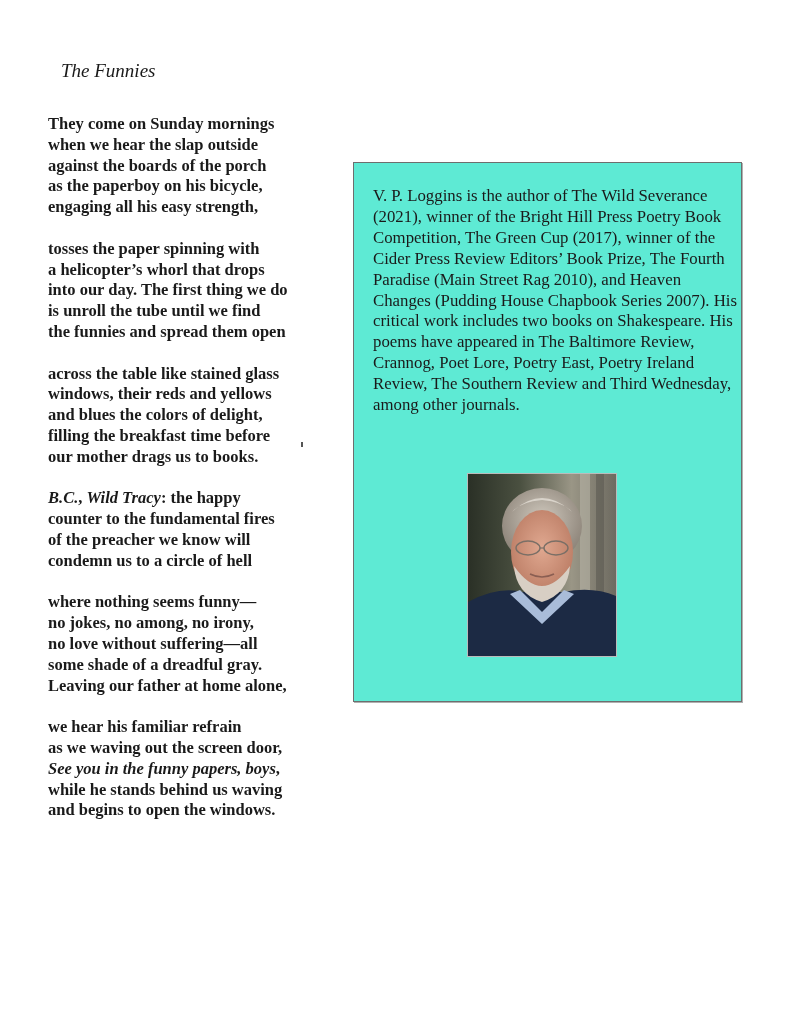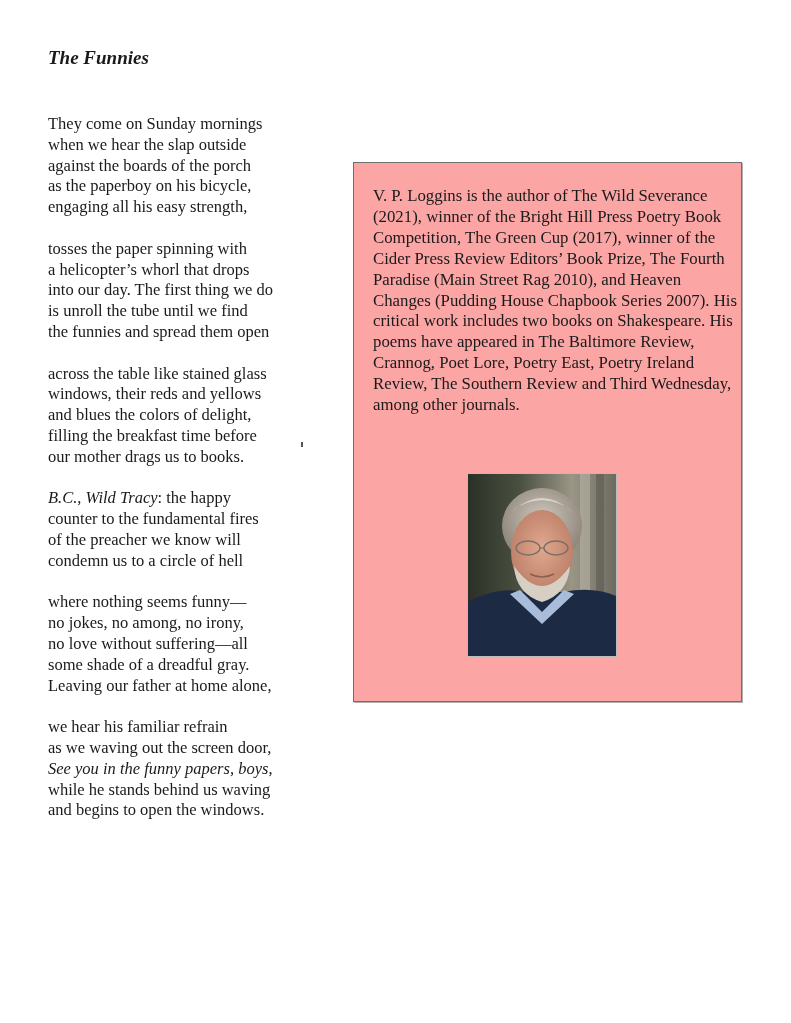--- a/index.html
+++ b/index.html
@@ -3,40 +3,40 @@
   <meta charset="utf-8">
   <style>
     html, body { margin: 0; padding: 0; background: #ffffff; }
     body {
       width: 791px; height: 1023px; position: relative; overflow: hidden;
       font-family: "Liberation Serif", "DejaVu Serif", serif;
       color: #1a1a1a;
     }
     .title {
       position: absolute; left: 48px; top: 47px;
-      font-size: 19px; font-weight: bold; font-style: italic;
-      margin: 0;
+      font-size: 19px; font-weight: normal; font-style: italic;
+      margin: 13px;
     }
     .poem {
       position: absolute; left: 48px; top: 114px; width: 270px;
       font-size: 16.5px; line-height: 20.8px;
     }
-    .stanza { margin: 0 0 20.8px 0; }
+    .stanza { margin: 0 0 20.8px 0; font-weight: bold; }
     .line { display: block; white-space: nowrap; }
     .line i { font-style: italic; }
     .stray-mark {
       position: absolute; left: 301px; top: 442px; width: 2px; height: 5px;
       background: #555;
     }
     .bio-box {
       position: absolute; left: 353px; top: 162px;
       width: 387px; height: 538px;
       border: 1px solid #6e6e6e;
       box-shadow: 1px 1px 0 #b0b0b0;
-      background: #fca5a5;
+      background: #5eead4;
     }
     .bio-text {
       position: absolute; left: 19px; top: 23px; width: 365px;
       font-size: 16.8px; line-height: 20.9px; margin: 0;
     }
     .photo {
       position: absolute; left: 113px; top: 310px; width: 148px; height: 182px;
       overflow: hidden; border: 1px solid #bbb;
     }
     .photo svg { display: block; width: 100%; height: 100%; }

